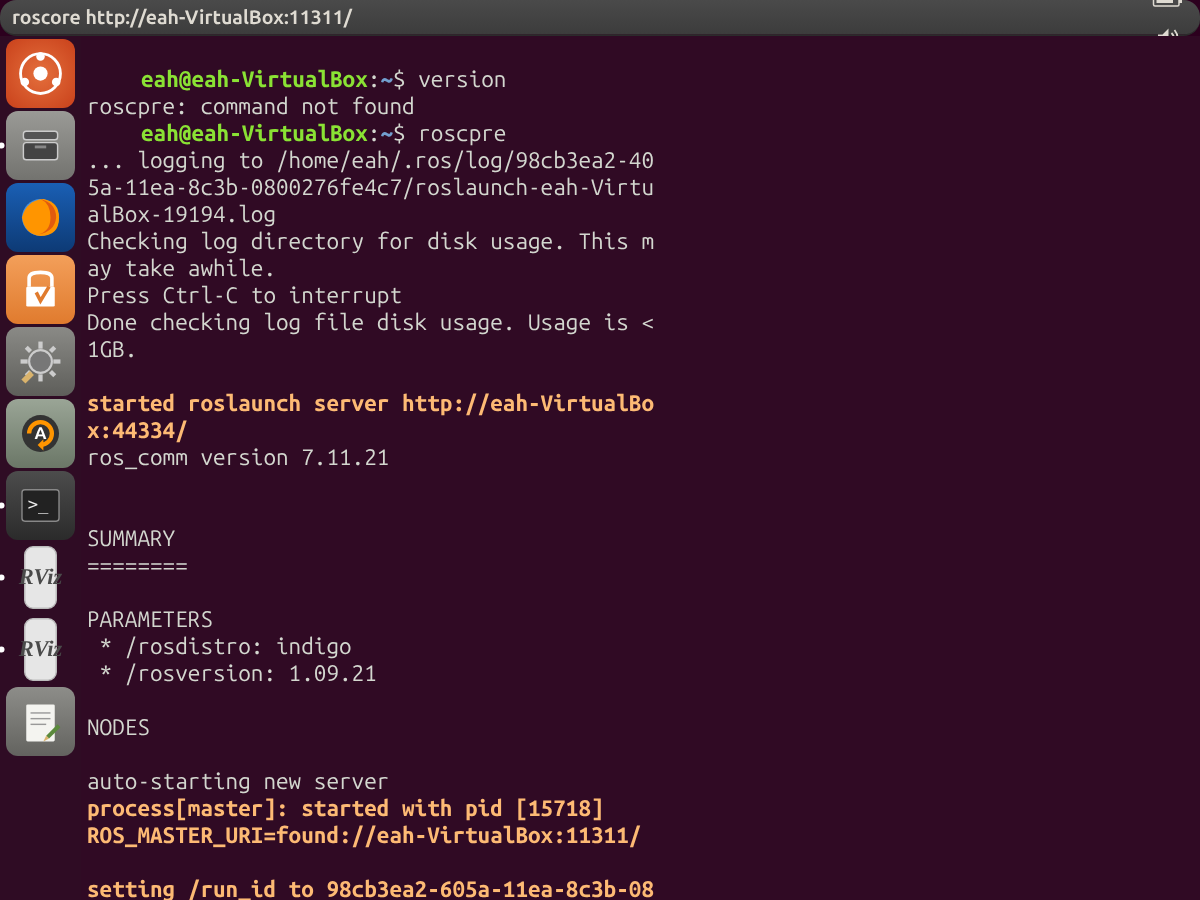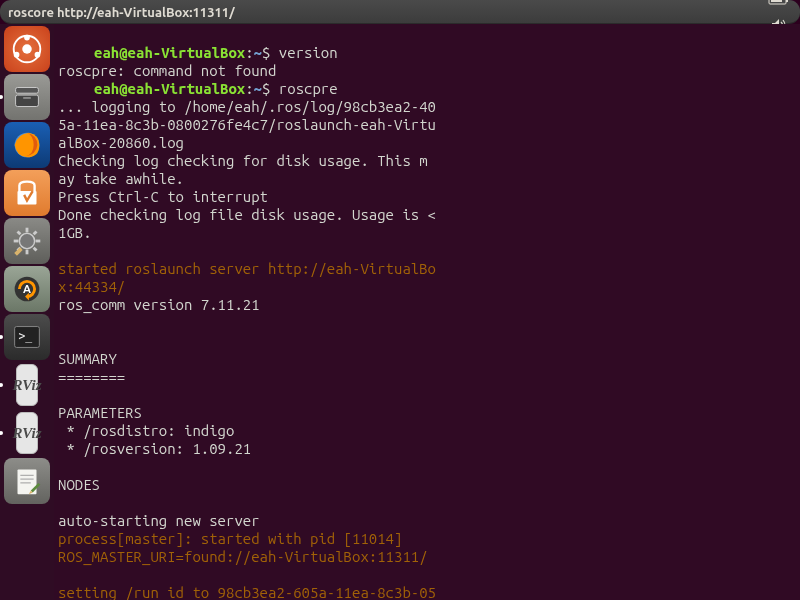--- a/index.html
+++ b/index.html
@@ -71,21 +71,21 @@
   color: #d3d7cf;
   font-family: "Ubuntu Mono", "DejaVu Sans Mono", monospace;
   font-size: 15px;
   line-height: 18px;
   padding: 2px 0 0 4px;
   white-space: pre;
   overflow: hidden;
 }
 .prompt-user { color: #8ae234; font-weight: bold; margin-left: 36px; }
 .prompt-path { color: #729fcf; font-weight: bold; }
-.bold { font-weight: normal; color: #a16207; }
+.bold { font-weight: bold; color: #fdba74; }
 </style>
 </head>
 <body>
 
 <div class="topbar">
   <span class="title">roscore http://eah-VirtualBox:11311/</span>
   <div class="ind">
     <span>
       <svg width="16" height="14" viewBox="0 0 16 14">
           <path d="M4 12 L4 2 L2 4 M4 2 L6 4 M11 2 L11 12 L9 10 M11 12 L13 10" stroke="#dfdbd2" stroke-width="1.5" fill="none"></path>
@@ -206,39 +206,39 @@
       </svg>
   </div>
 </div>
 
 <div class="terminal">
 <span class="prompt-user">eah@eah-VirtualBox</span><span>:</span><span class="prompt-path">~</span><span>$ </span><span>version</span>
 <span>roscpre: command not found</span>
 <span class="prompt-user">eah@eah-VirtualBox</span><span>:</span><span class="prompt-path">~</span><span>$ </span><span>roscpre</span>
 <span>... logging to /home/eah/.ros/log/98cb3ea2-40</span>
 <span>5a-11ea-8c3b-0800276fe4c7/roslaunch-eah-Virtu</span>
-<span>alBox-20860.log</span>
-<span>Checking log checking for disk usage. This m</span>
+<span>alBox-19194.log</span>
+<span>Checking log directory for disk usage. This m</span>
 <span>ay take awhile.</span>
 <span>Press Ctrl-C to interrupt</span>
 <span>Done checking log file disk usage. Usage is &lt;</span>
 <span>1GB.</span>
 
 <span class="bold">started roslaunch server http://eah-VirtualBo</span>
 <span class="bold">x:44334/</span>
 <span>ros_comm version 7.11.21</span>
 
 
 <span>SUMMARY</span>
 <span>========</span>
 
 <span>PARAMETERS</span>
 <span> * /rosdistro: indigo</span>
 <span> * /rosversion: 1.09.21</span>
 
 <span>NODES</span>
 
 <span>auto-starting new server</span>
-<span class="bold">process[master]: started with pid [11014]</span>
+<span class="bold">process[master]: started with pid [15718]</span>
 <span class="bold">ROS_MASTER_URI=found://eah-VirtualBox:11311/</span>
 
-<span class="bold">setting /run_id to 98cb3ea2-605a-11ea-8c3b-05</span>
+<span class="bold">setting /run_id to 98cb3ea2-605a-11ea-8c3b-08</span>
 </div>
 
 </body></html>

